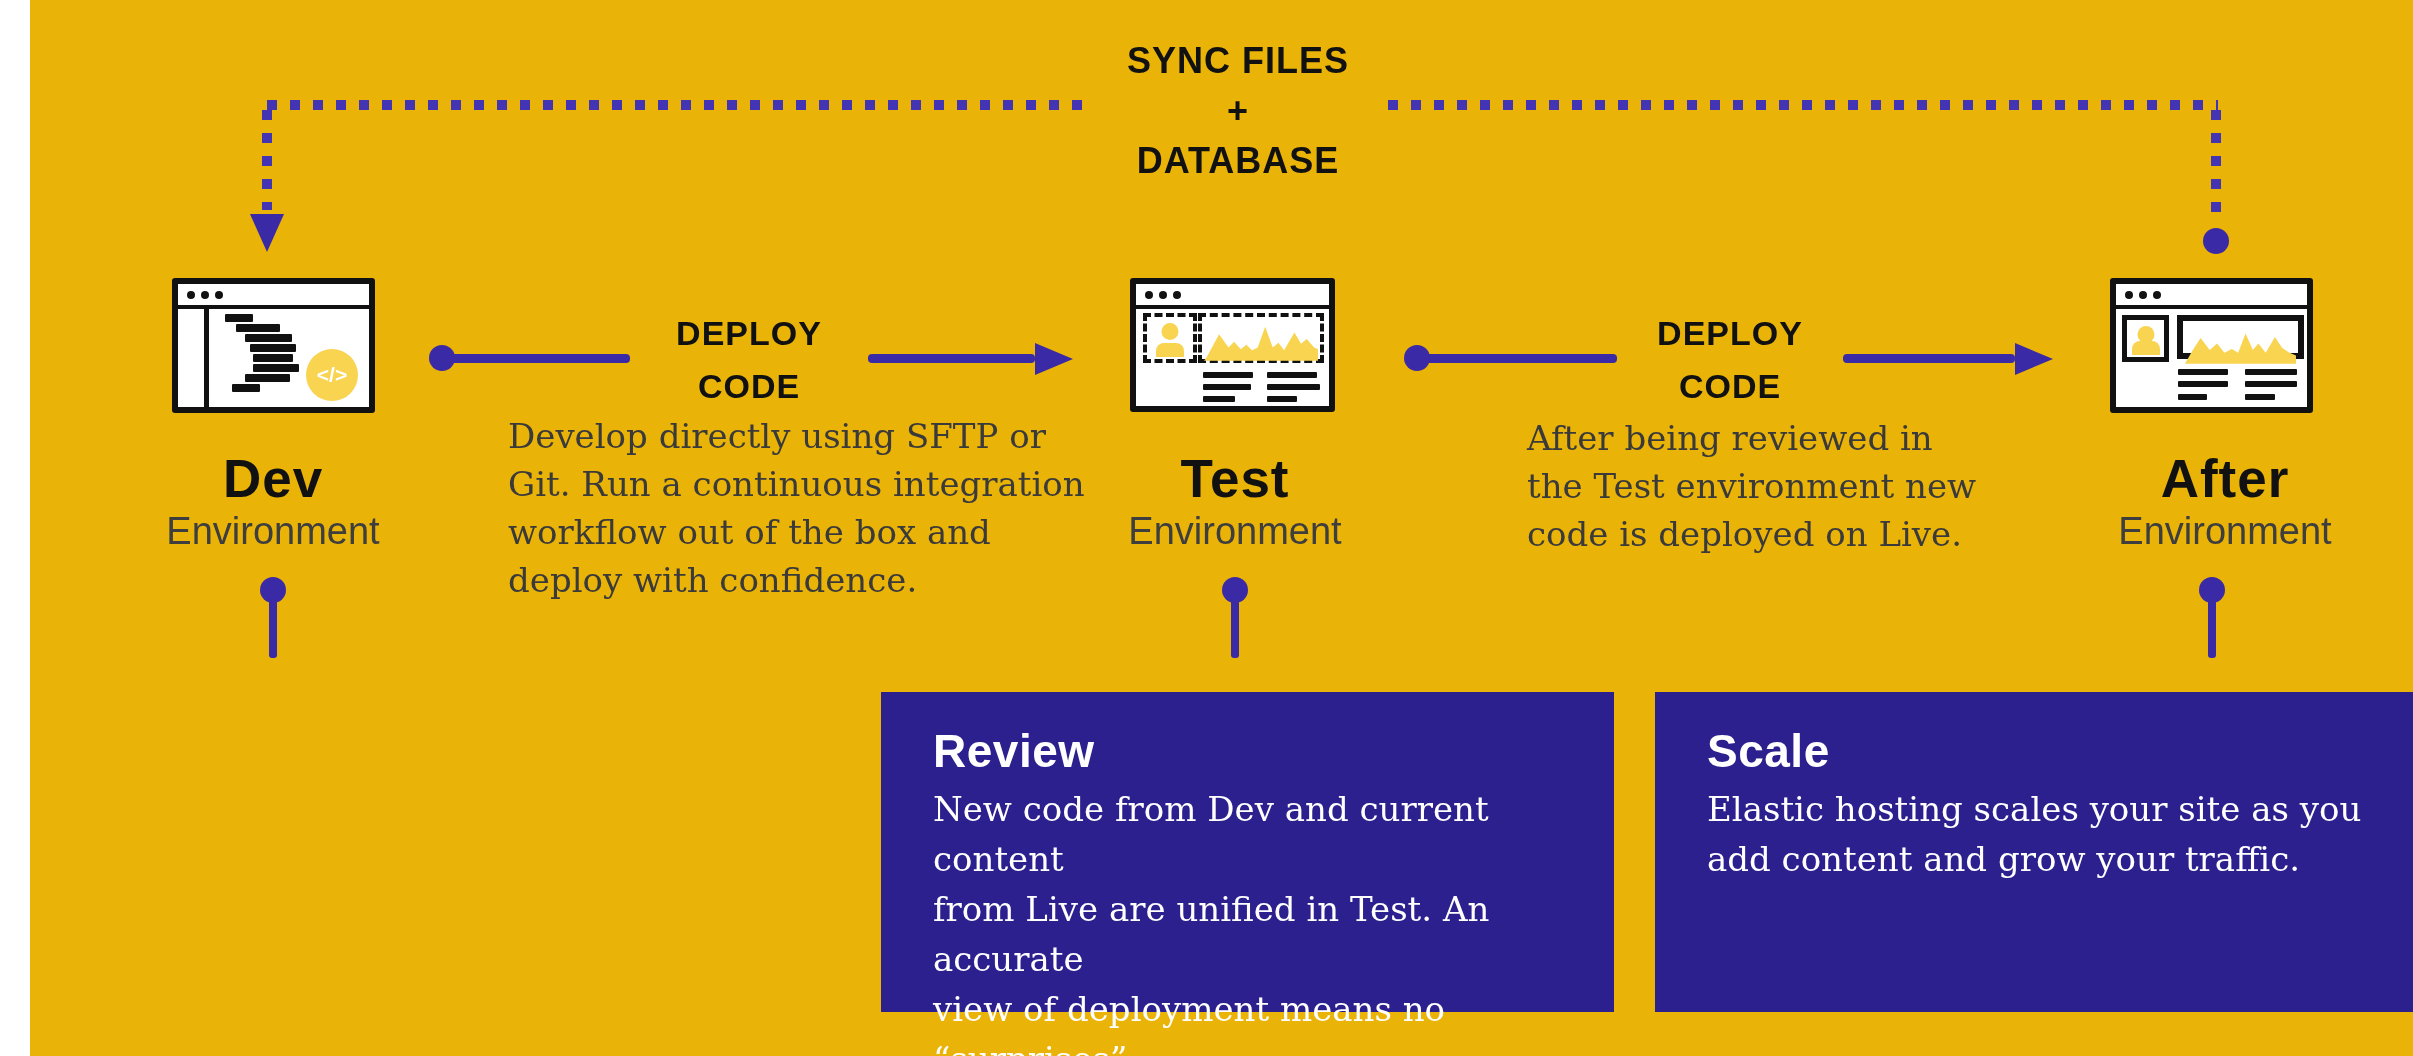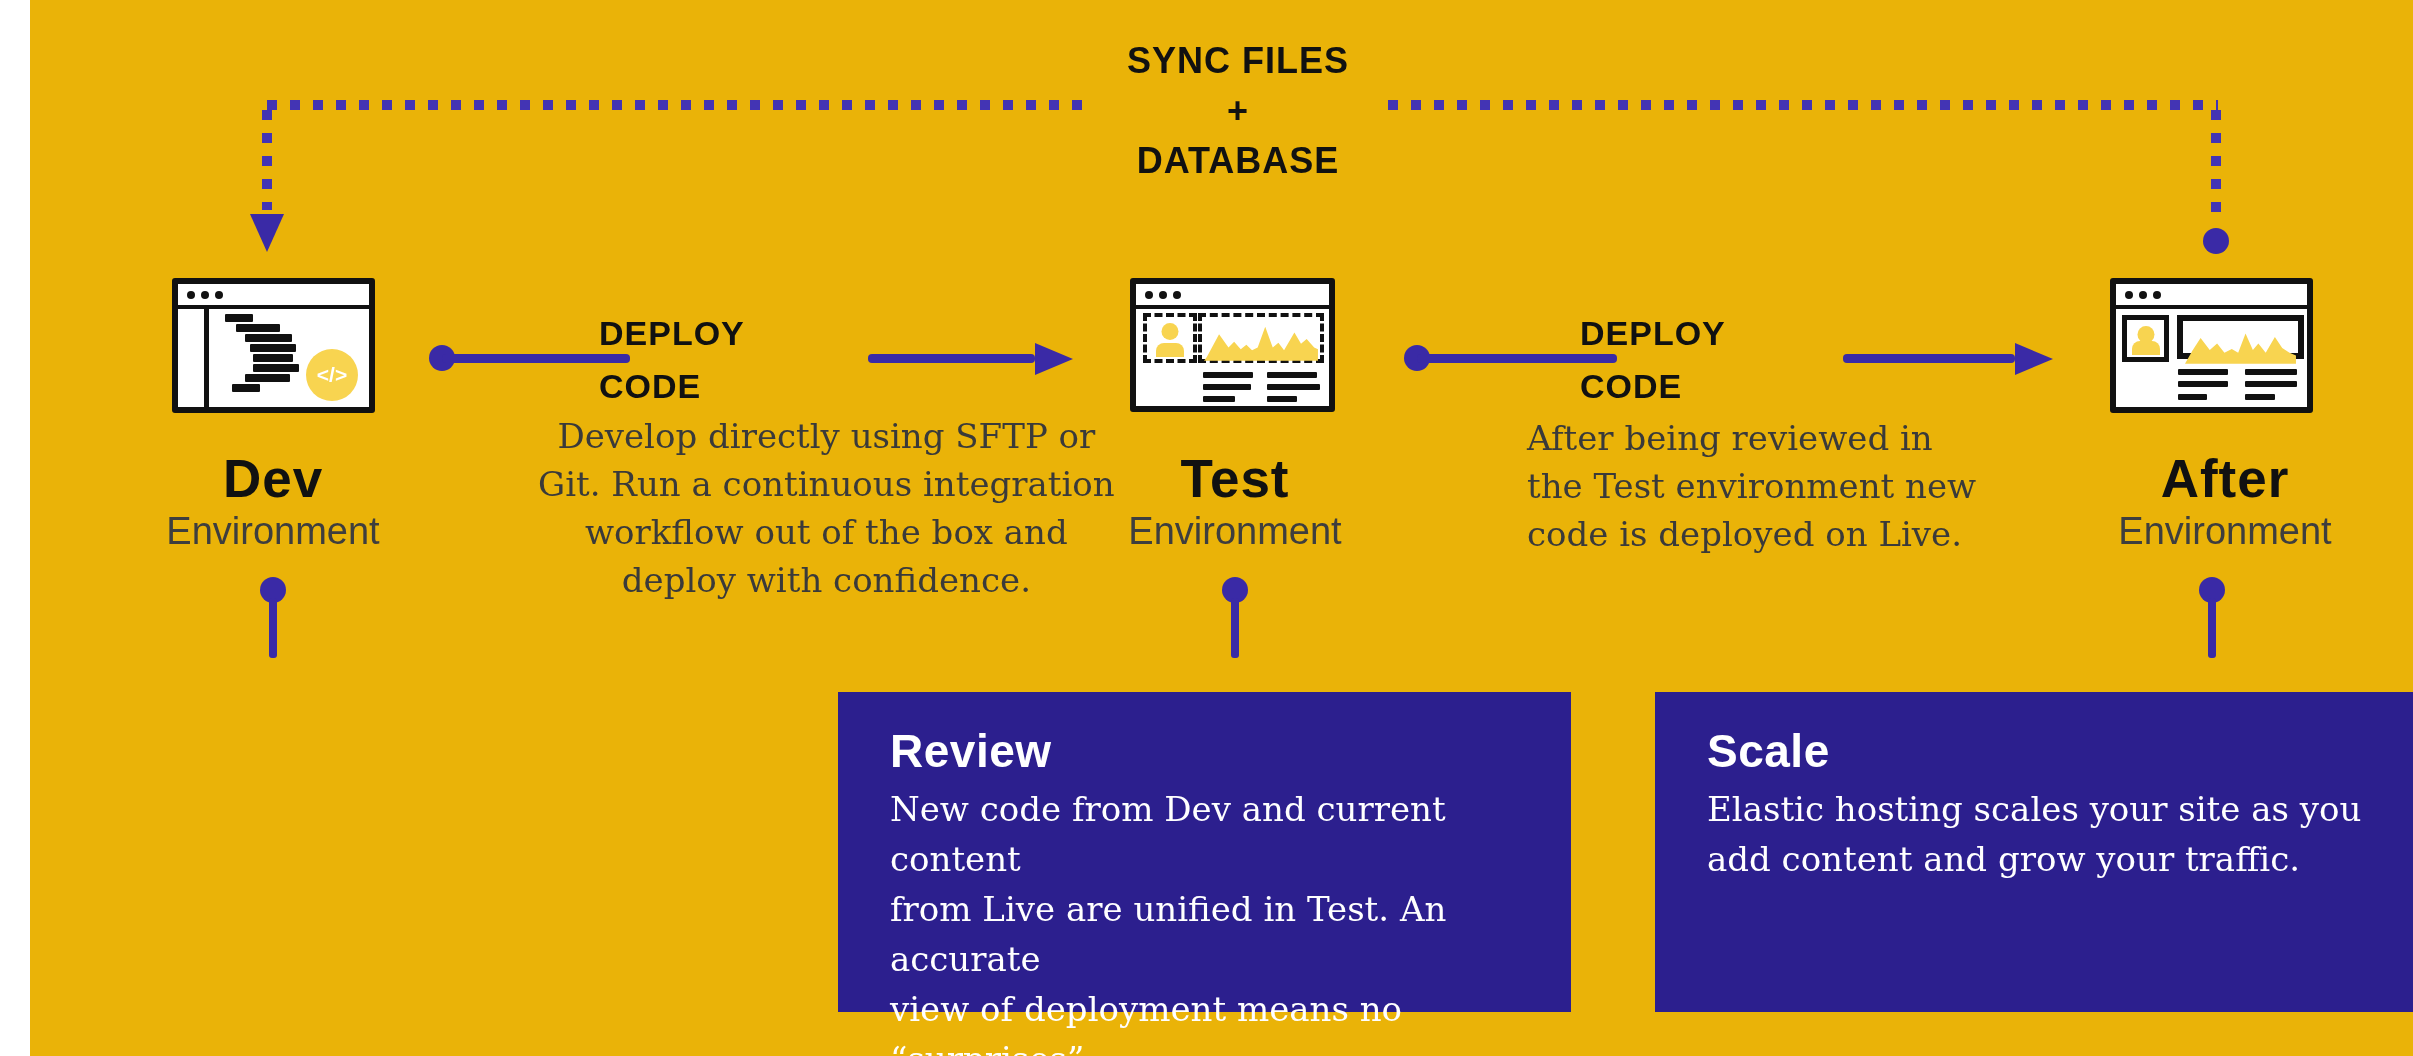--- a/index.html
+++ b/index.html
@@ -26,21 +26,21 @@
     border-top:38px solid var(--indigo);}
   .node-dot{position:absolute;width:26px;height:26px;border-radius:50%;background:var(--indigo);}
   
   .sync-label{position:absolute;left:1058px;top:36px;width:300px;text-align:center;
     font-weight:bold;font-size:36px;line-height:50px;color:var(--ink);letter-spacing:1px;}
   
   .arrow-line{position:absolute;height:9px;background:var(--indigo);border-radius:4px;}
   .tri-right{position:absolute;width:0;height:0;
     border-top:16px solid transparent;border-bottom:16px solid transparent;
     border-left:38px solid var(--indigo);}
-  .deploy-label{position:absolute;top:307px;width:300px;text-align:left;
+  .deploy-label{position:absolute;top:307px;width:300px;text-align:center;
     font-weight:bold;font-size:34px;line-height:53px;color:var(--ink);letter-spacing:1px;}
   
   .para{position:absolute;font-family:"DejaVu Serif",serif;font-size:34px;line-height:48px;
     color:#3A3A3A;white-space:pre-line;}
   
   .col-label{position:absolute;top:450px;width:400px;text-align:center;}
   .col-name{font-weight:bold;font-size:53px;line-height:58px;color:var(--ink);letter-spacing:1px;}
   .col-env{font-size:38px;line-height:46px;color:var(--gray);}
   
   .stem-line{position:absolute;width:8px;height:60px;top:598px;background:var(--indigo);border-radius:3px;}
@@ -156,21 +156,21 @@
   </div>
 
   <div class="node-dot" style="left:399px;top:345px;"></div>
   <div class="arrow-line" style="left:412px;top:354px;width:188px;"></div>
   <div class="deploy-label" style="left:569px;">
     <div>DEPLOY</div>
     <div>CODE</div>
   </div>
   <div class="arrow-line" style="left:838px;top:354px;width:167px;"></div>
   <div class="tri-right" style="left:1005px;top:343px;"></div>
-  <div class="para" style="left:508px;top:412px;text-align:center;">Develop directly using SFTP or
+  <div class="para" style="left:478px;top:412px;">Develop directly using SFTP or
 Git. Run a continuous integration
 workflow out of the box and
 deploy with confidence.</div>
 
   <div class="node-dot" style="left:1374px;top:345px;"></div>
   <div class="arrow-line" style="left:1387px;top:354px;width:200px;"></div>
   <div class="deploy-label" style="left:1550px;">
     <div>DEPLOY</div>
     <div>CODE</div>
   </div>
@@ -193,21 +193,21 @@
     <div class="col-env">Environment</div>
   </div>
 
   <div class="stem-dot" style="left:230px;"></div>
   <div class="stem-line" style="left:239px;"></div>
   <div class="stem-dot" style="left:1192px;"></div>
   <div class="stem-line" style="left:1201px;"></div>
   <div class="stem-dot" style="left:2169px;"></div>
   <div class="stem-line" style="left:2178px;"></div>
 
-  <div class="card" style="left:808px;width:733px;">
+  <div class="card" style="left:851px;width:733px;">
     <div class="card-title">Review</div>
     <div class="card-body">New code from Dev and current content
 from Live are unified in Test. An accurate
 view of deployment means no “surprises”
 when going live.</div>
   </div>
   <div class="card" style="left:1625px;width:861px;">
     <div class="card-title">Scale</div>
     <div class="card-body">Elastic hosting scales your site as you
 add content and grow your traffic.</div>

